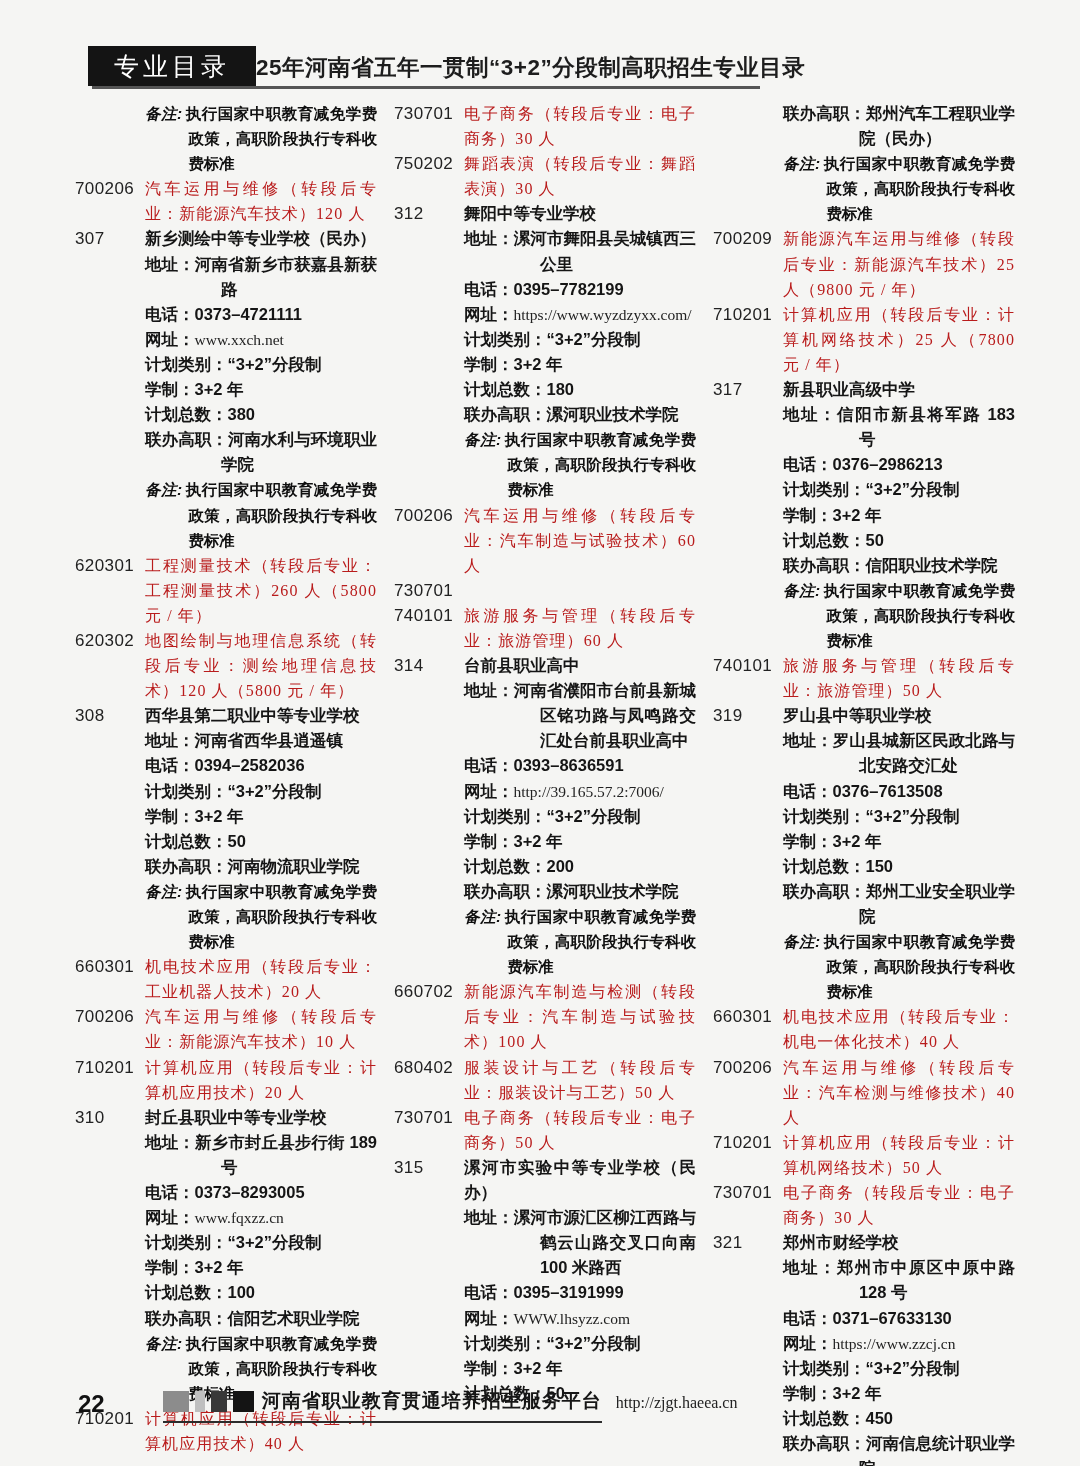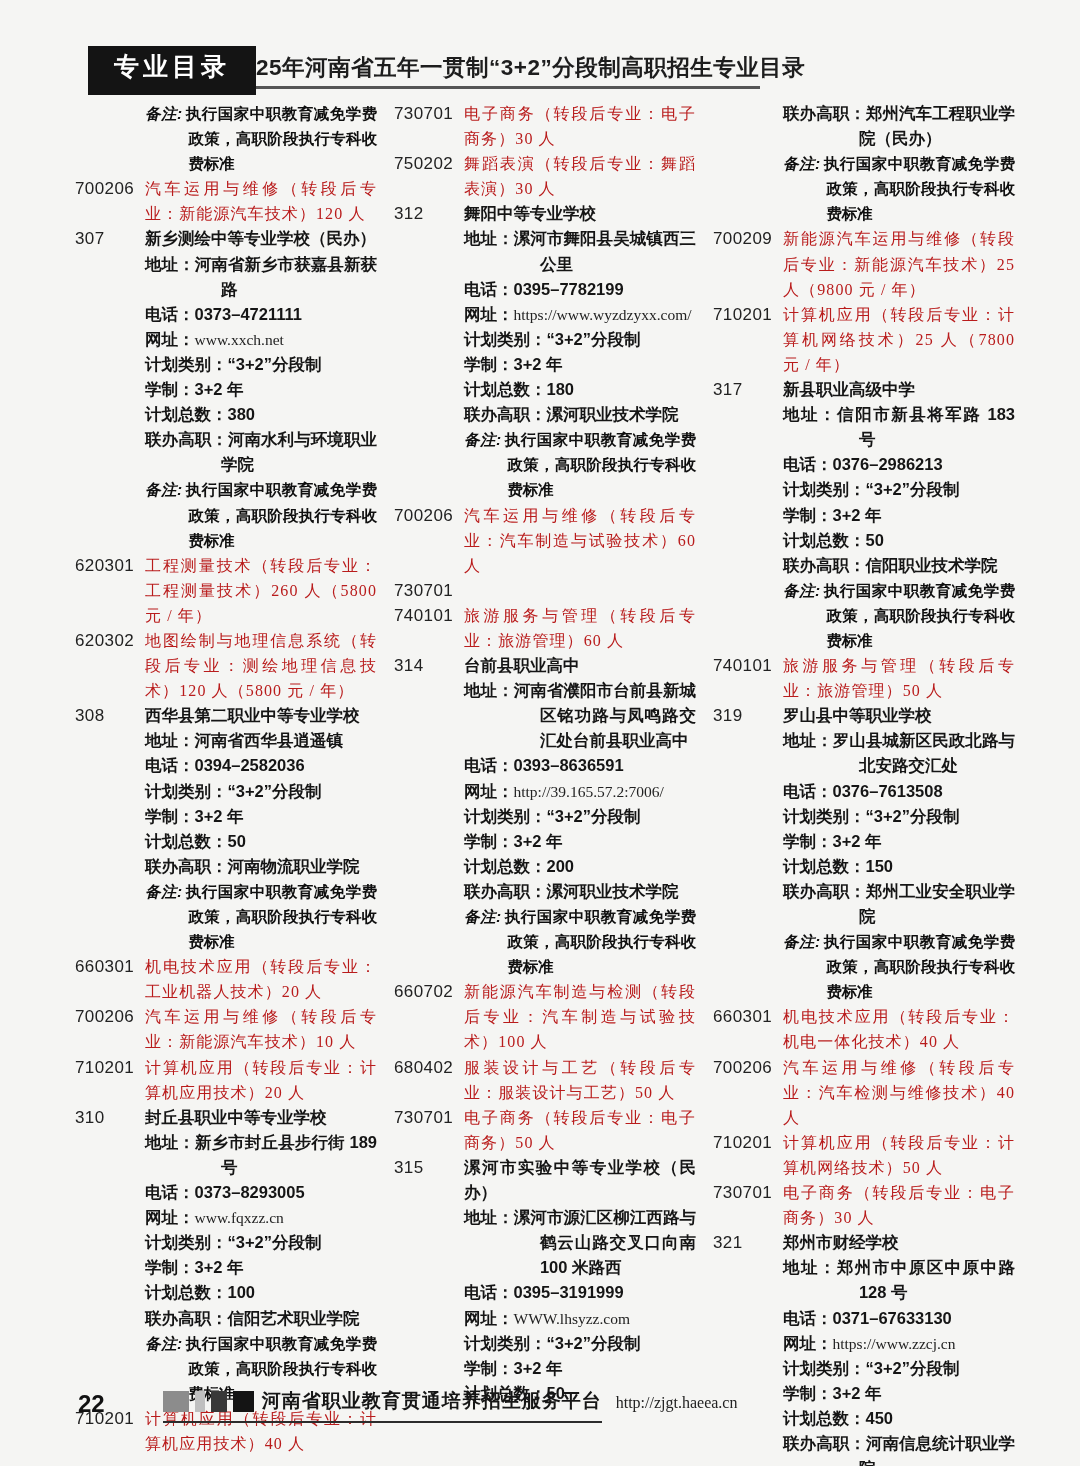--- a/index.html
+++ b/index.html
@@ -4,22 +4,22 @@
 <style>
   html,body{margin:0;padding:0;}
   body{
     width:1080px;height:1466px;position:relative;overflow:hidden;
     background:#f5f5f3;color:#1a1a1a;
     font-family:"Liberation Sans","DejaVu Sans",sans-serif;
   }
   
   .hdr-rule{position:absolute;left:92px;top:86px;width:668px;height:3px;background:#555;}
   .tag-box{
-    position:absolute;left:88px;top:46px;width:168px;height:49px;background:#141414;
-    color:#fff;font-size:25px;font-weight:bold;text-align:center;line-height:40px;
+    position:absolute;left:88px;top:46px;width:168px;height:40px;background:#141414;
+    color:#fff;font-size:25px;font-weight:normal;text-align:center;line-height:40px;
     letter-spacing:4px;z-index:2;
   }
   .page-title{
     position:absolute;left:230px;top:52px;font-size:22.5px;font-weight:bold;
     letter-spacing:0.5px;color:#1d1d1d;white-space:nowrap;z-index:1;
   }
   
   .columns{
     position:absolute;left:75px;top:101px;width:940px;
     display:flex;gap:17px;align-items:flex-start;

